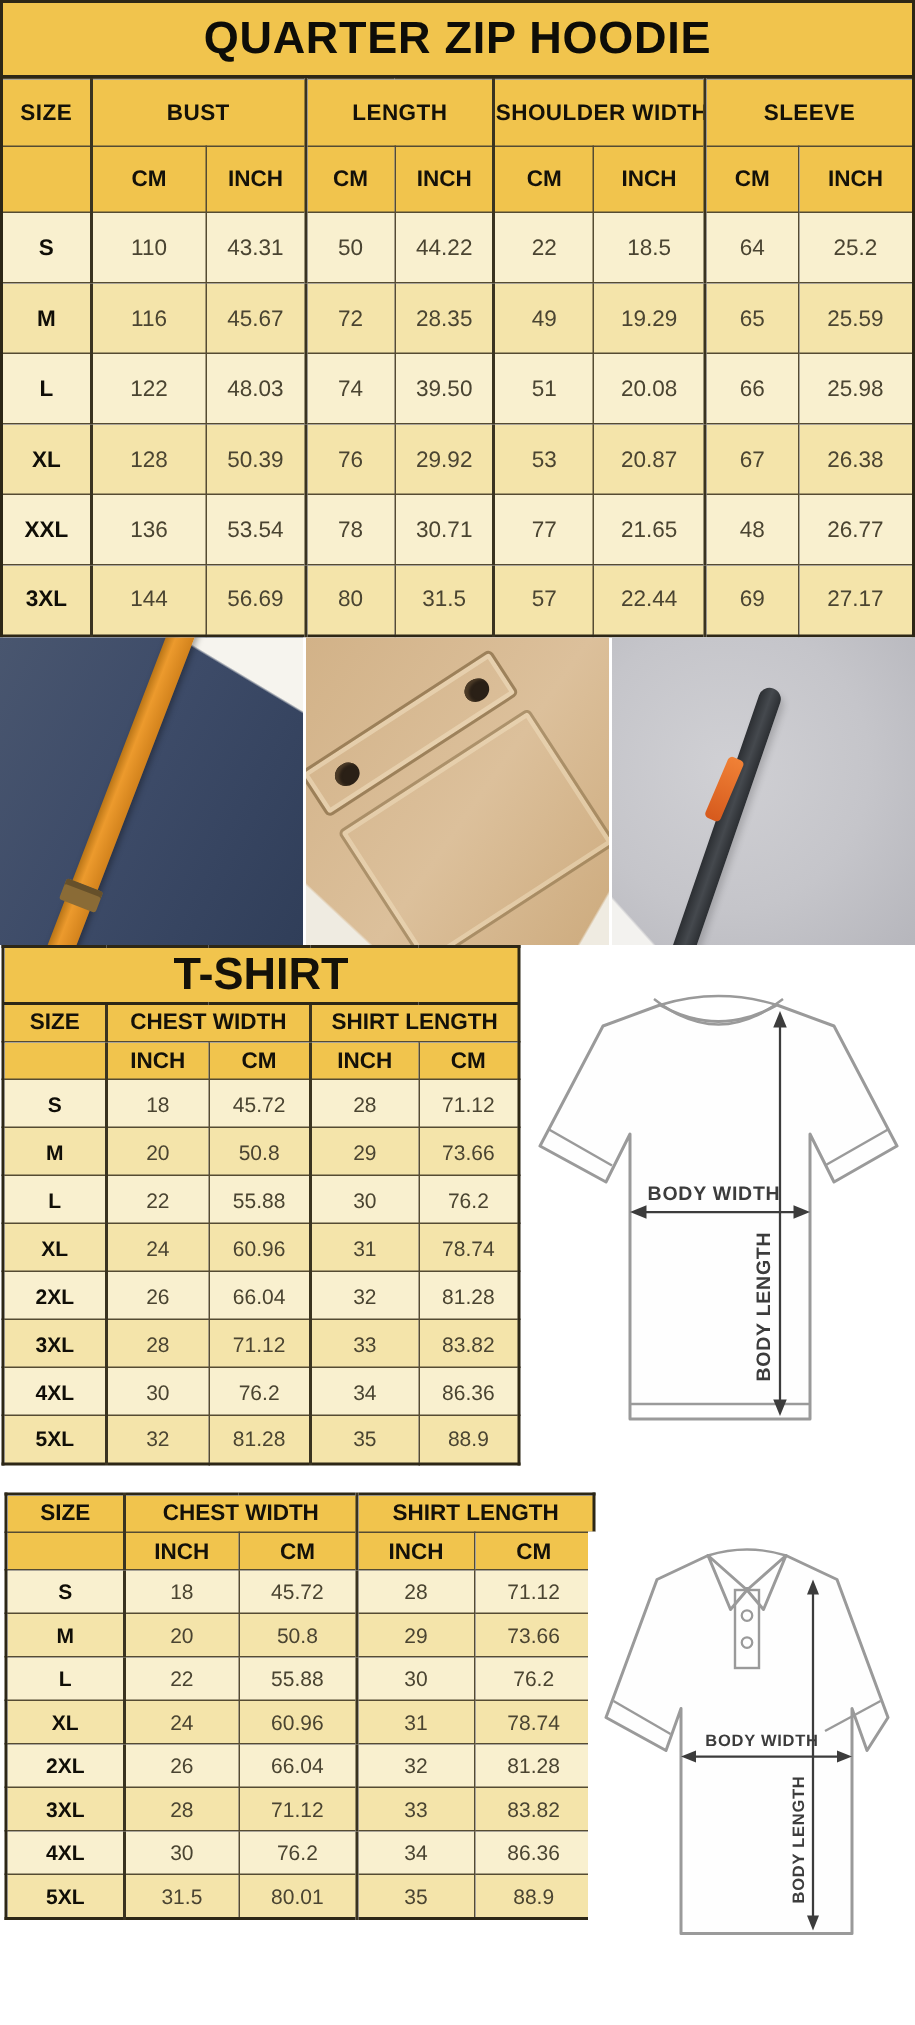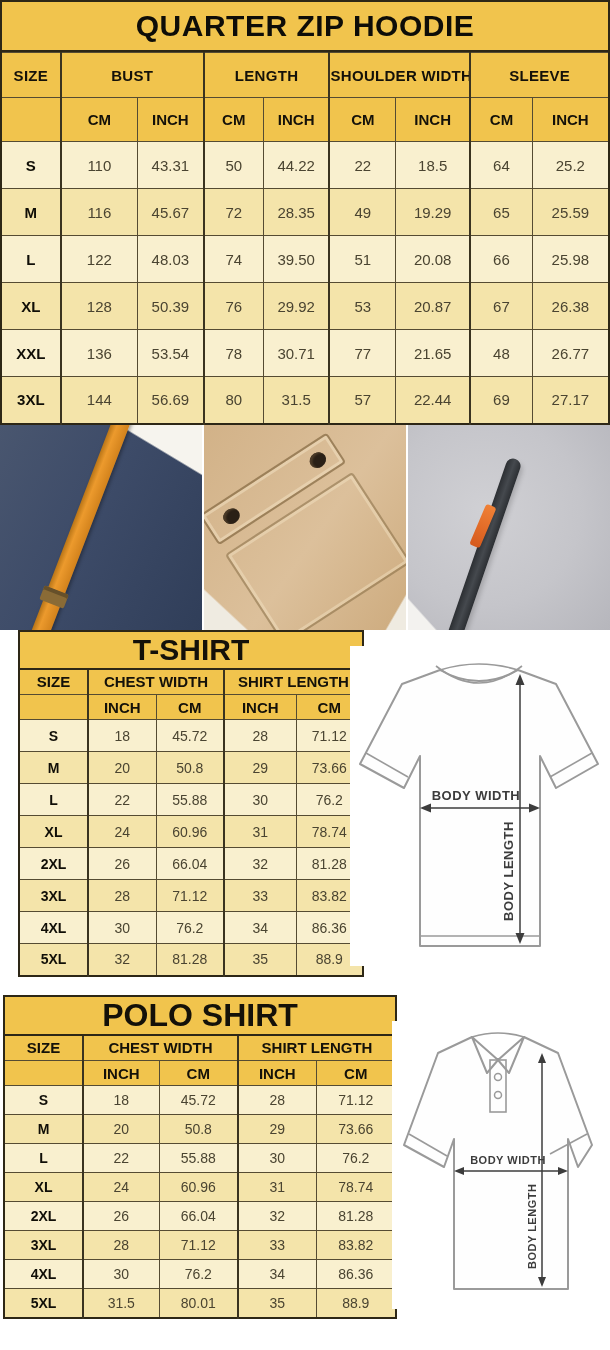--- a/index.html
+++ b/index.html
@@ -33,21 +33,21 @@
   .title-cell { font-size:30px; border-bottom:2px solid #2d2716; }
 
   .hoodie-table { width:610px; border:2px solid #2d2716; border-top:none; font-size:15px; }
   .hoodie-table thead tr.group-row th { height:45px; font-size:15px; letter-spacing:.3px; }
   .hoodie-table thead tr.unit-row  th { height:44px; font-size:15px; }
   .hoodie-table tbody tr td, .hoodie-table tbody tr th { height:47px; }
 
   .shirt-table { border:2px solid #2d2716; font-size:14px; background:#fff; }
   .shirt-table thead tr.group-row th { height:26px; font-size:15px; }
   .shirt-table thead tr.unit-row  th { height:25px; font-size:15px; }
-  .tshirt-table { width:344px; margin-left:18px; }
+  .tshirt-table { width:344px; margin-left:1px; }
   .tshirt-table .title-cell { height:38px; }
   .tshirt-table tbody td, .tshirt-table tbody th { height:32px; }
   .polo-table { width:392px; margin-left:3px; }
   .polo-table .title-cell { height:38px; font-size:32px; }
   .polo-table tbody td, .polo-table tbody th { height:29px; }
 
   
   .photos { height:205px; display:flex; gap:2px; background:#fff; }
   .photo { position:relative; flex:1 1 0; overflow:hidden; }
   .photo-navy  { background:linear-gradient(118deg,#49566f 0%,#3d4b68 45%,#303e59 100%); }
@@ -350,23 +350,20 @@
   <div class="section polo-section">
     <table class="shirt-table polo-table">
       <colgroup>
         <col style="width:79px">
           <col style="width:76px">
           <col style="width:79px">
         <col style="width:78px">
           <col style="width:80px">
       </colgroup>
       <thead>
-        <tr>
-          <th colspan="5" class="title-cell">POLO SHIRT</th>
-        </tr>
         <tr class="group-row">
           <th>SIZE</th>
           <th colspan="2" class="gb">CHEST WIDTH</th>
           <th colspan="2" class="gb">SHIRT LENGTH</th>
         </tr>
         <tr class="unit-row">
           <th></th>
           <th class="gb">INCH</th>
           <th>CM</th>
           <th class="gb">INCH</th>

